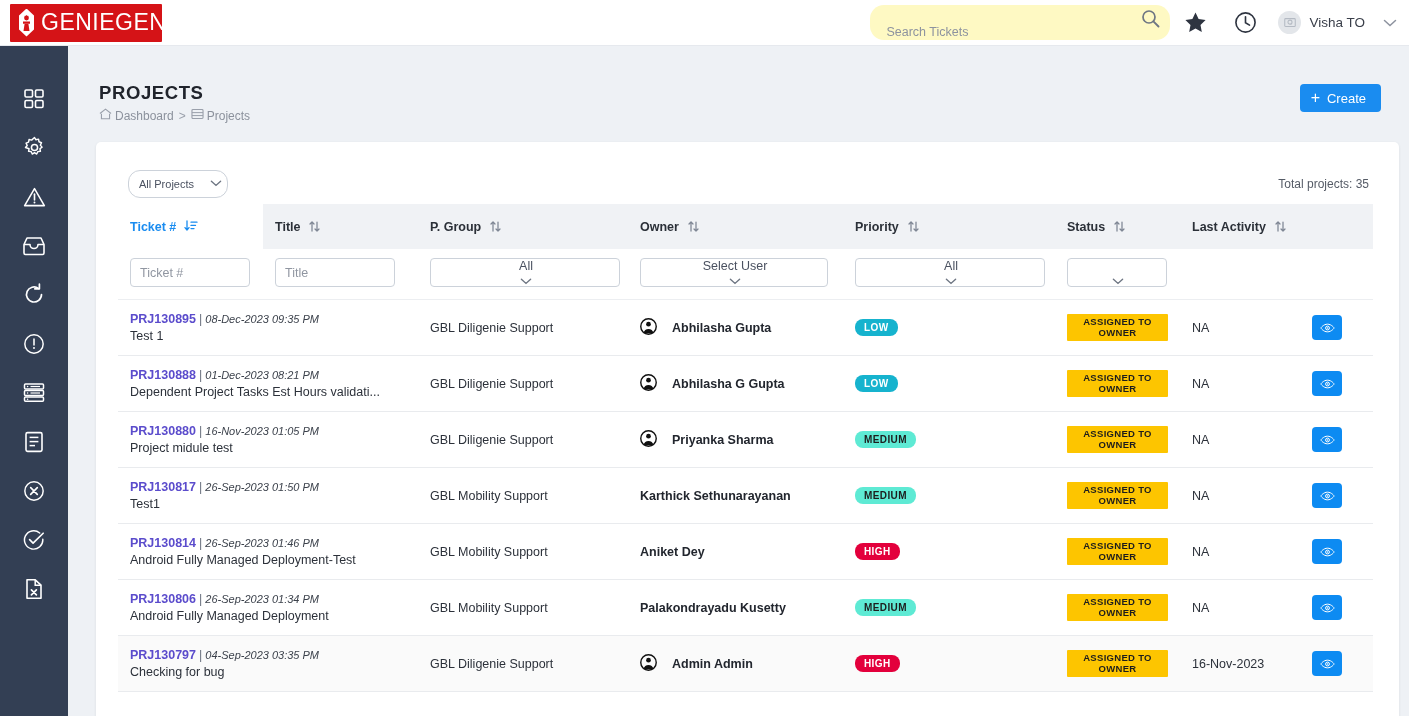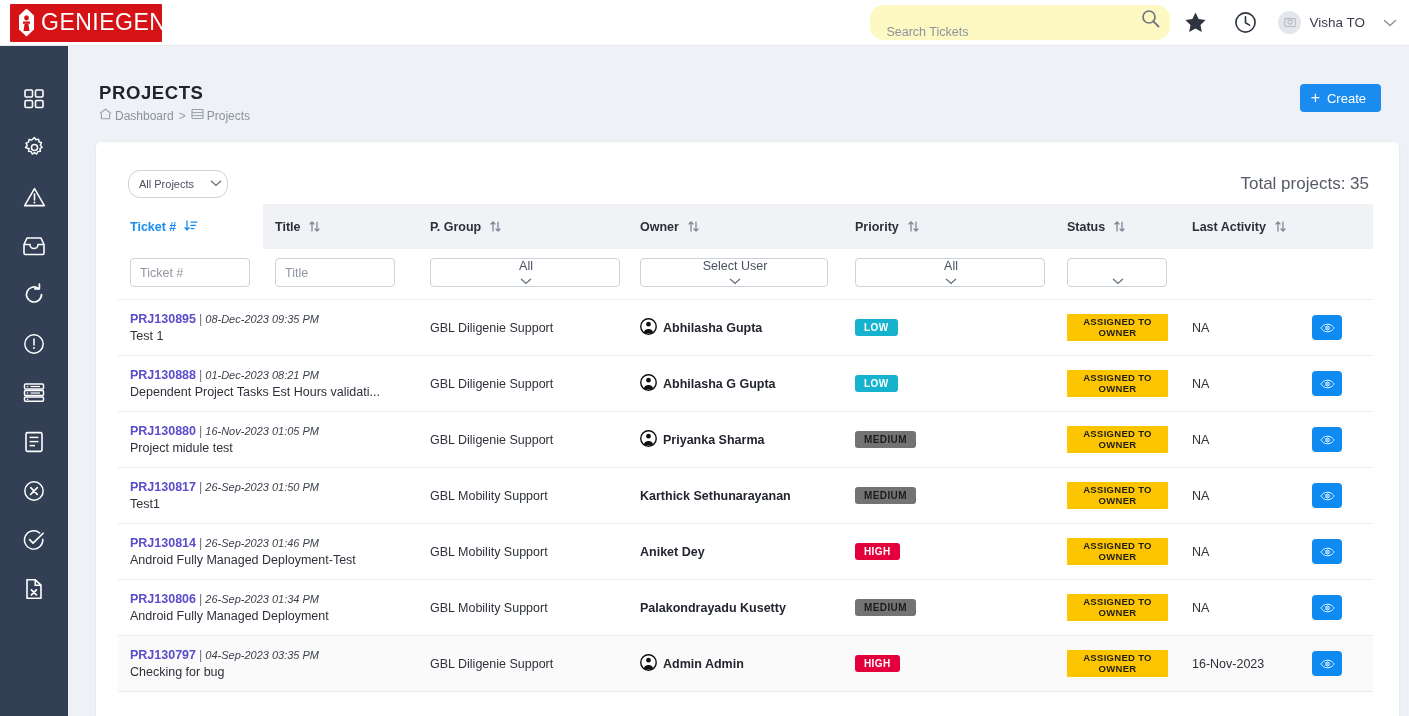--- a/index.html
+++ b/index.html
@@ -130,21 +130,21 @@
     height: 62px;
   }
   .select-all {
     width: 100px; height: 28px;
     border: 1px solid #ccd2da; border-radius: 12px;
     background: #fff; font-size: 11px; color: #4a5160;
     display: flex; align-items: center; padding: 0 5px 0 10px;
     cursor: pointer;
   }
   .select-all .lbl { flex: 1; }
-  .total { margin-left: auto; font-size: 17px; color: #555b66; }
+  .total { margin-left: auto; font-size: 12px; color: #555b66; }
 
   
   .tablewrap { padding: 0 10px 0 22px; }
   table { border-collapse: collapse; width: 1255px; table-layout: fixed; }
 
   thead th {
     background: #f0f2f5;
     text-align: left;
     font-size: 12.5px; font-weight: bold; color: #2b3038;
     padding: 14px 0 13px 12px;
@@ -183,29 +183,29 @@
     height: 55px;
   }
   .tkt {
     font-size: 12.5px; color: #5b4ccc; font-weight: bold;
     cursor: pointer;
   }
   .pipe { color: #6d7380; margin: 0 3px; font-weight: normal; }
   .tdate { font-size: 11px; color: #3c424c; font-style: italic; }
   .ttitle { font-size: 12.5px; color: #2c313a; margin-top: 3px; }
 
-  .owner { display: flex; align-items: center; gap: 6px; font-weight: bold; font-size: 12.5px; color: #22262e; }
+  .owner { display: flex; align-items: center; gap: 15px; font-weight: bold; font-size: 12.5px; color: #22262e; }
 
   .badge {
     display: inline-flex; align-items: center; justify-content: center;
-    height: 17px; padding: 0 9px; border-radius: 3px;
+    height: 17px; padding: 0 9px; border-radius: 8px;
     font-size: 10px; font-weight: bold; letter-spacing: .4px;
   }
   .badge-low { background: #16b3ce; color: #ffffff; }
-  .badge-medium { background: #737373; color: #1d1d1d; }
+  .badge-medium { background: #5eead4; color: #1d1d1d; }
   .badge-high { background: #e3003c; color: #ffffff; }
 
   .status-badge {
     display: inline-flex; align-items: center; justify-content: center;
     width: 101px; min-height: 27px; padding: 3px 4px;
     border-radius: 1px; text-align: center; line-height: 1.15;
     background: #fdc500; color: #1d1d1d;
     font-size: 9.5px; font-weight: bold; letter-spacing: .3px;
   }
   .na { font-size: 12.5px; color: #2c313a; }

